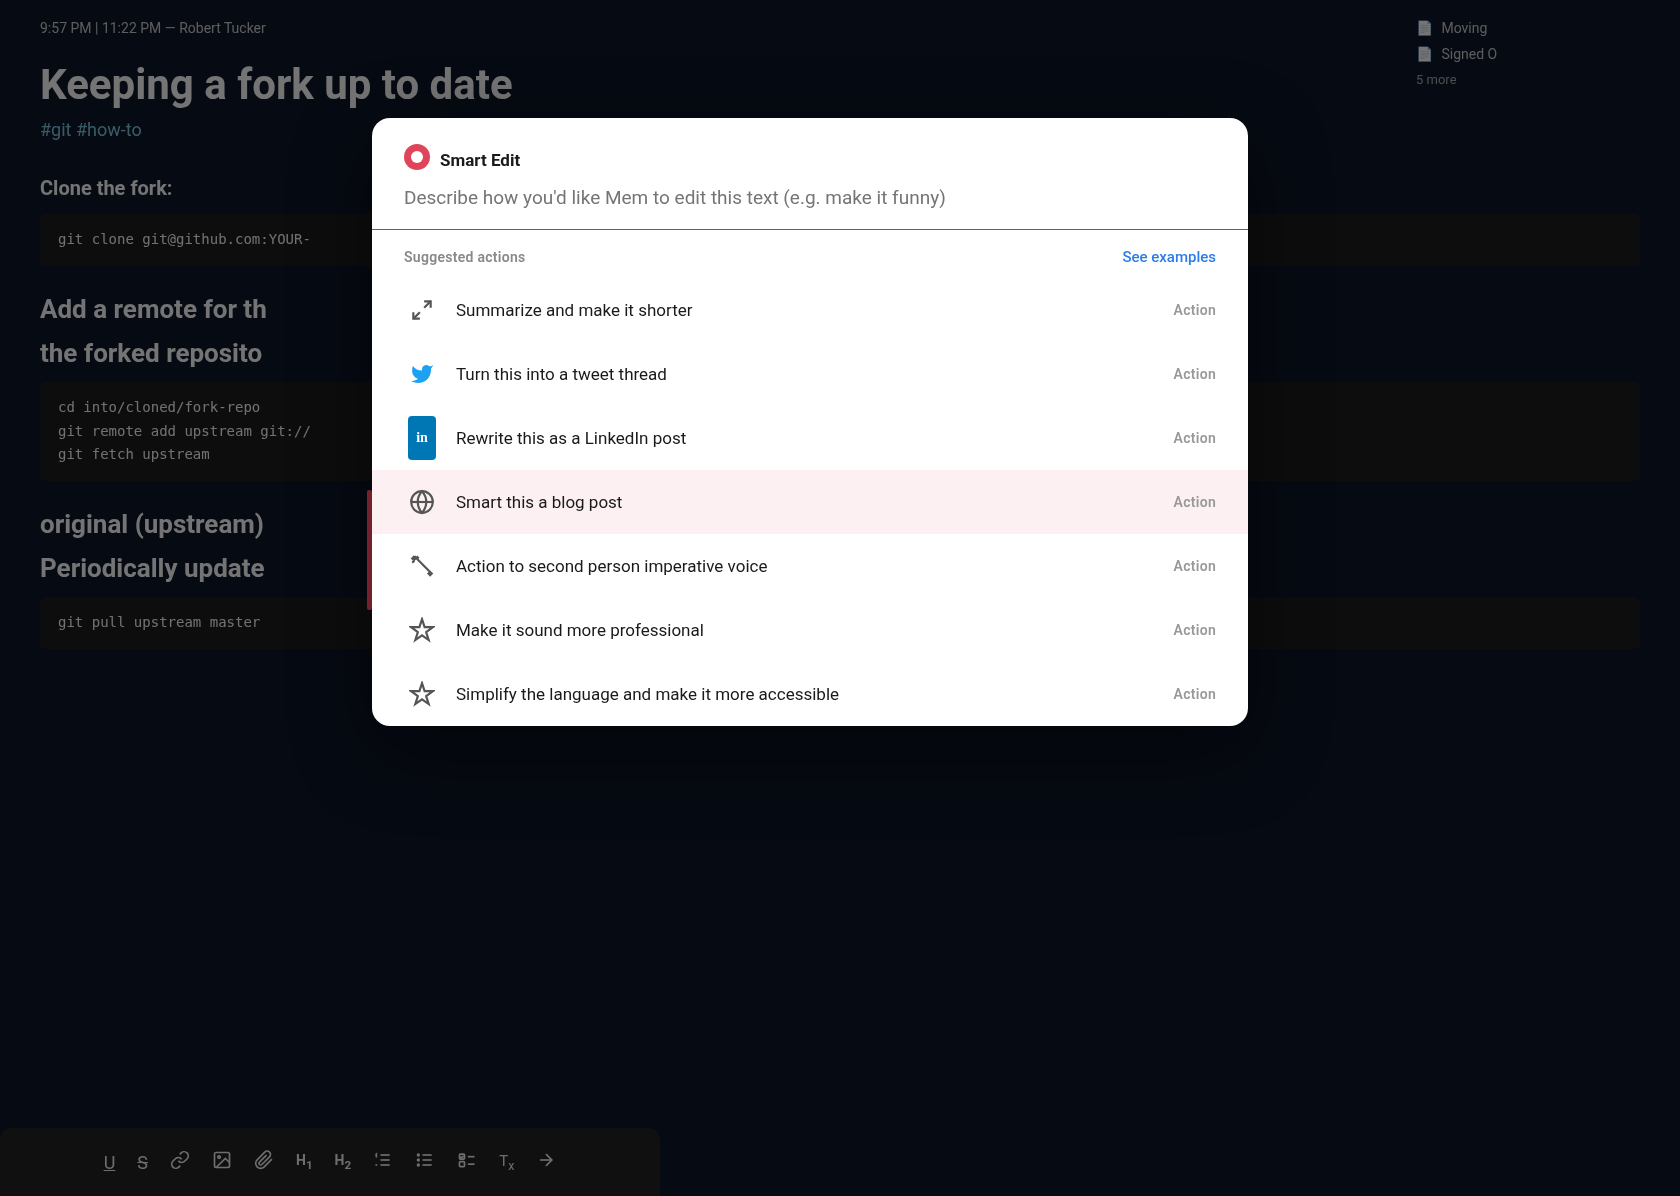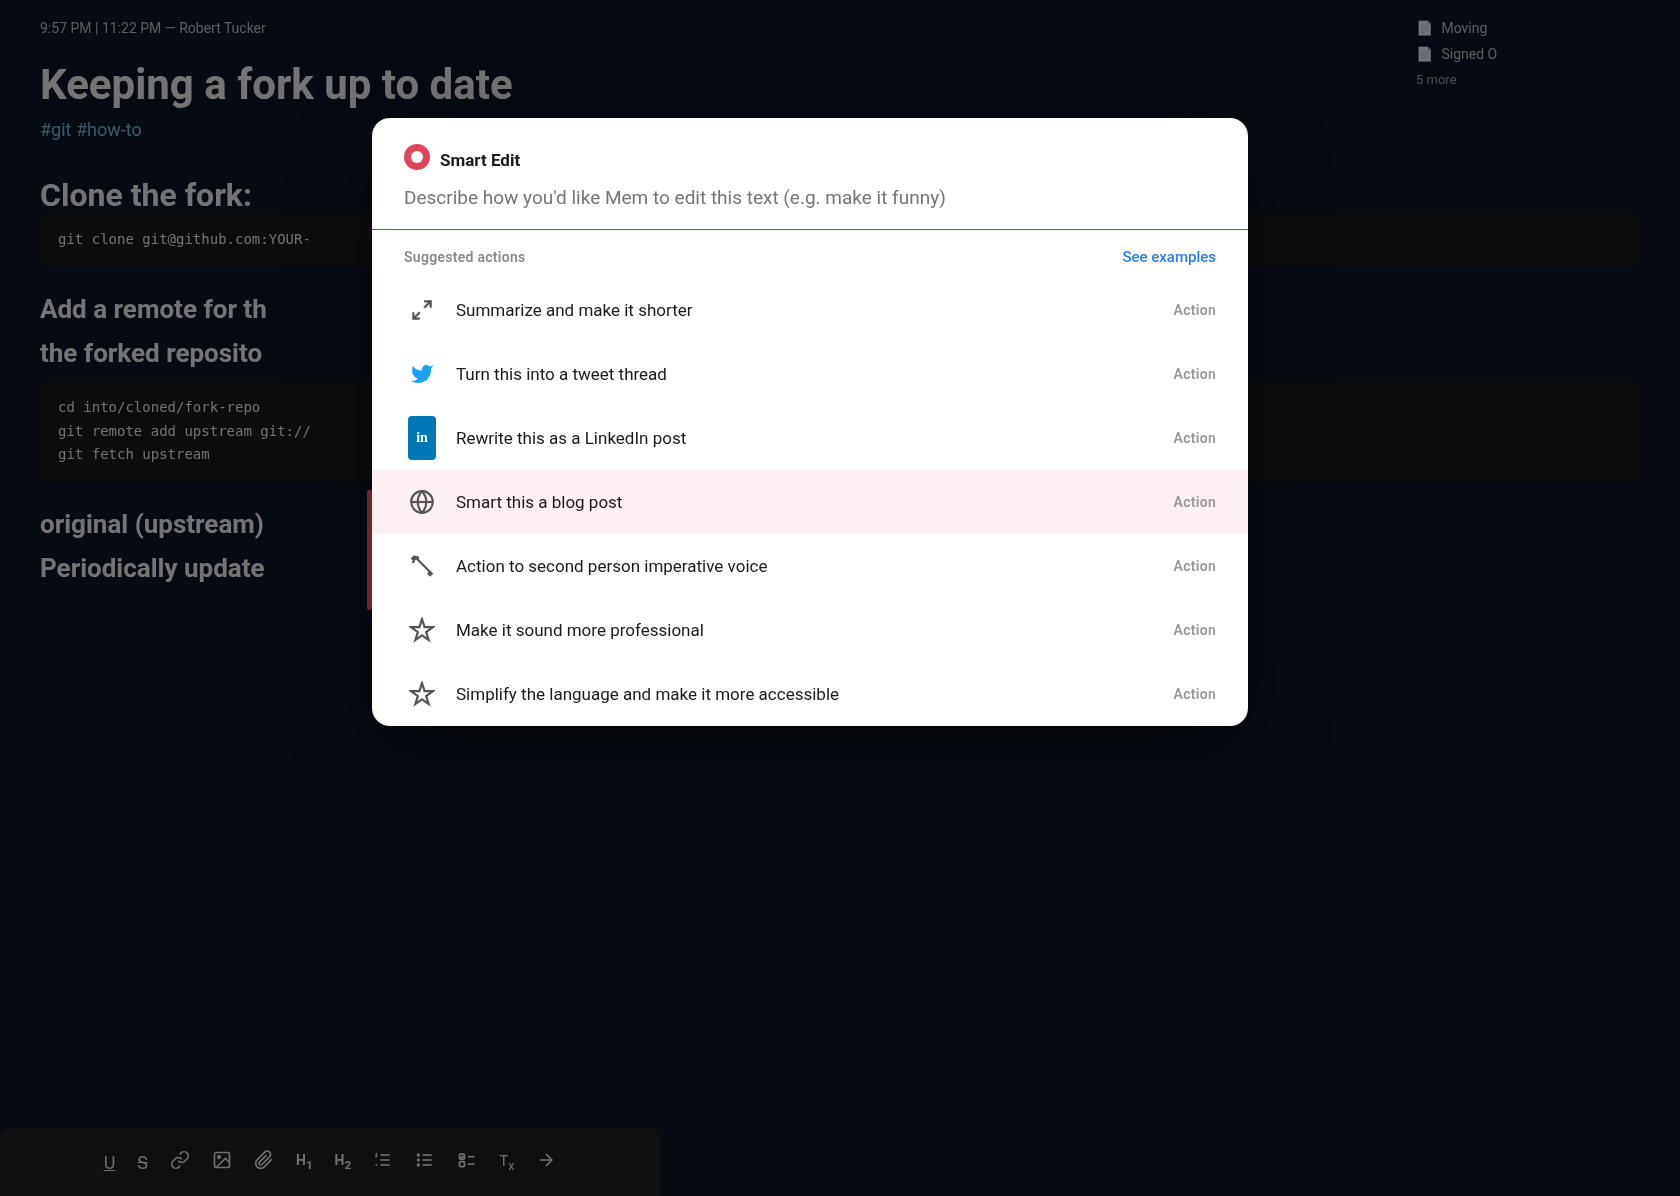--- a/index.html
+++ b/index.html
@@ -37,22 +37,23 @@
     }
 
     .bg-tags {
       color: #7ec8e3;
       font-size: 18px;
       margin-bottom: 36px;
     }
 
     .bg-section-title {
       color: #fff;
-      font-size: 32px;
+      font-size: 20px;
       font-weight: 700;
+      margin-bottom: 14px;
     }
 
     .bg-code-block {
       background: #1e1e1e;
       color: #f8f8f2;
       font-family: monospace;
       font-size: 14px;
       padding: 14px 18px;
       border-radius: 6px;
       margin-bottom: 28px;
@@ -288,20 +289,23 @@
   <div class="bg-section-title2">Add a remote for th</div>
   <div class="bg-section-title2">the forked reposito</div>
   <div class="bg-code-block">
     <div>cd into/cloned/fork-repo</div>
     <div>git remote add upstream git://</div>
     <div>git fetch upstream</div>
   </div>
 
   <div class="bg-section-title2">original (upstream)</div>
   <div class="bg-section-title2">Periodically update</div>
+  <div class="bg-code-block">
+    <span>git pull upstream master</span>
+  </div>
 </div>
 
 <div class="red-bar"></div>
 
 <div class="bg-toolbar">
   <span class="toolbar-icon" style="text-decoration:underline;color:#aaa;">U</span>
   <span class="toolbar-icon" style="text-decoration:line-through;">S</span>
   <span class="toolbar-icon">
     <svg width="20" height="20" viewBox="0 0 24 24" fill="none" stroke="#aaa" stroke-width="2">
         <path d="M10 13a5 5 0 0 0 7.54.54l3-3a5 5 0 0 0-7.07-7.07l-1.72 1.71"></path>

